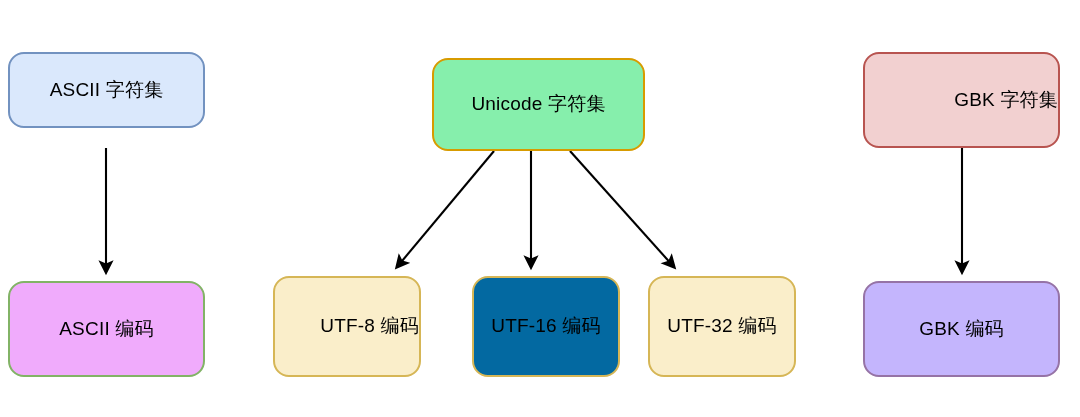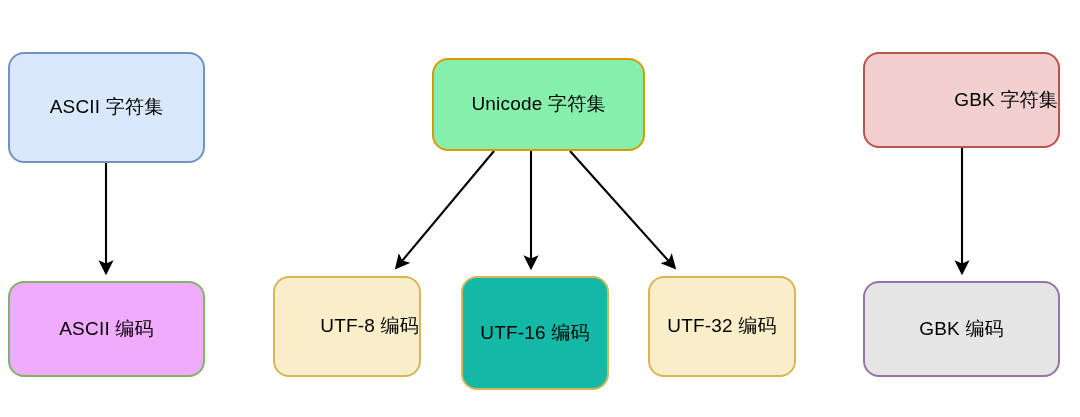--- a/index.html
+++ b/index.html
@@ -40,21 +40,21 @@
     line-height: 1.2;
     letter-spacing: 0.2px;
     white-space: nowrap;
   }
   .node-label {
     display: block;
   }
 
   
   .n-ascii-charset {
-    left: 8px;  top: 52px;  width: 197px; height: 111px;
+    left: 8px;  top: 52px;  width: 197px; height: 76px;
     background: #dae8fc; border-color: #7292c0;
   }
   .n-unicode-charset {
     left: 432px; top: 58px; width: 213px; height: 93px;
     background: #86efac; border-color: #d79b00;
   }
   .n-gbk-charset {
     left: 863px; top: 52px; width: 197px; height: 96px;
     background: #f2d0d0; border-color: #b85450; justify-content: flex-end;
   }
@@ -62,30 +62,30 @@
   
   .n-ascii-encoding {
     left: 8px;  top: 281px; width: 197px; height: 96px;
     background: #f0abfc; border-color: #82b366;
   }
   .n-utf8 {
     left: 273px; top: 276px; width: 148px; height: 101px;
     background: #faeeca; border-color: #d6b656; justify-content: flex-end;
   }
   .n-utf16 {
-    left: 461px; top: 276px; width: 148px; height: 114px;
-    background: #14b8a6; border-color: #d6b656;
+    left: 472px; top: 276px; width: 148px; height: 101px;
+    background: #0369a1; border-color: #d6b656;
   }
   .n-utf32 {
     left: 648px; top: 276px; width: 148px; height: 101px;
     background: #faeeca; border-color: #d6b656;
   }
   .n-gbk-encoding {
     left: 863px; top: 281px; width: 197px; height: 96px;
-    background: #e5e5e5; border-color: #9673a6;
+    background: #c4b5fd; border-color: #9673a6;
   }
 </style>
 </head>
 <body>
 
 <div id="canvas">
 
   <svg class="edges" viewBox="0 0 1080 417" xmlns="http://www.w3.org/2000/svg">
     <defs>
       <marker id="arrowhead" markerWidth="10" markerHeight="10" refX="5.6" refY="3.6" orient="auto" markerUnits="strokeWidth">

